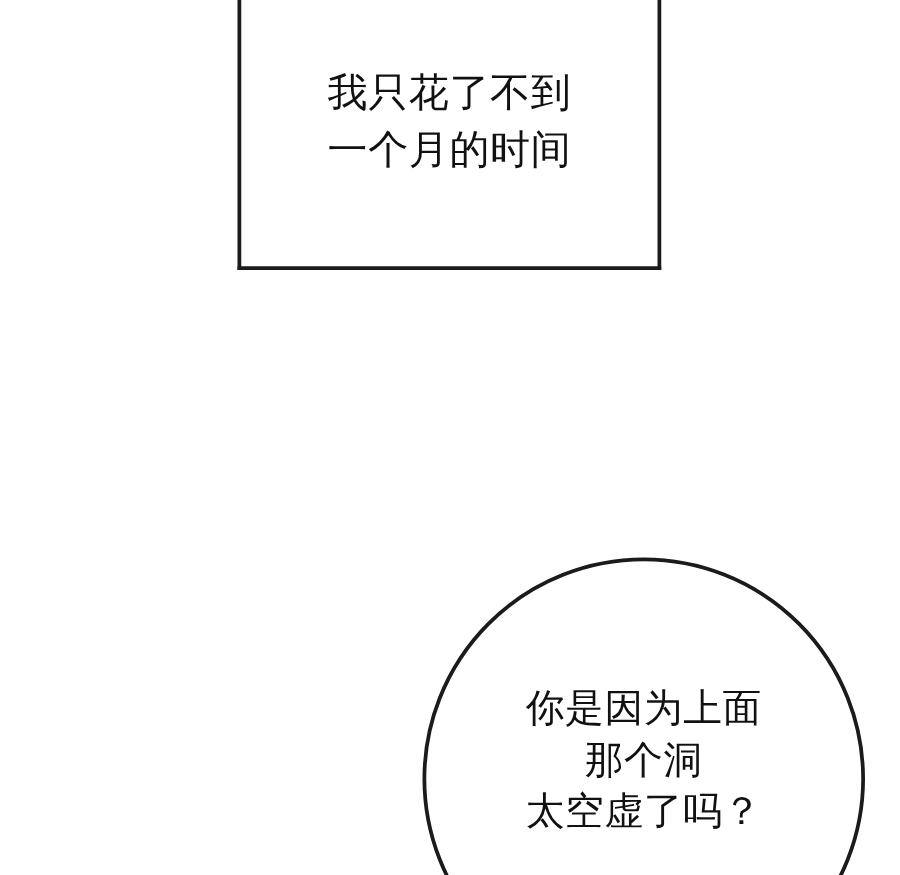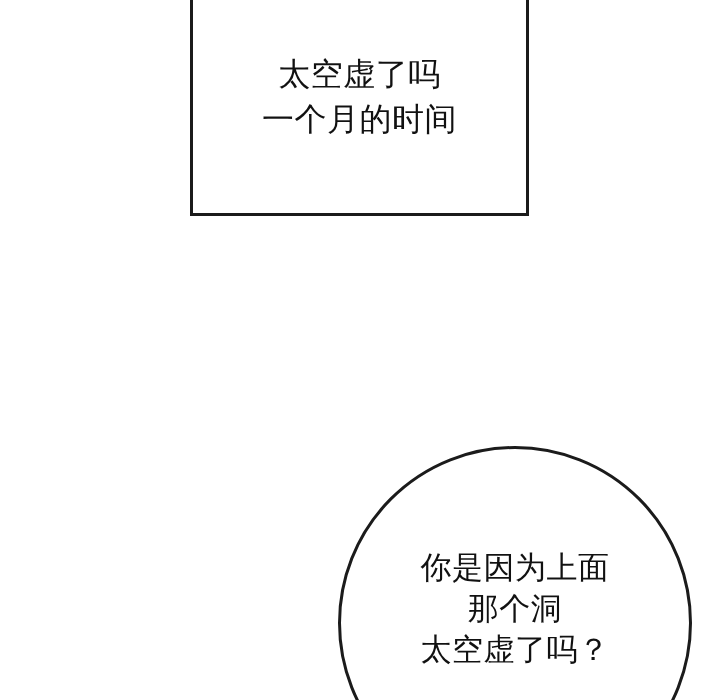--- a/index.html
+++ b/index.html
@@ -75,21 +75,21 @@
     font-weight: 400;
     white-space: pre-line;
   }
 </style>
 </head>
 <body>
 
 <div id="panel">
 
   <div class="rect-bubble">
-    <div class="bubble-text">太空虚了吗
+    <div class="bubble-text">我只花了不到
 一个月的时间</div>
   </div>
 
   <div class="circle-bubble">
     <div class="bubble-text">你是因为上面
 那个洞
 太空虚了吗？</div>
   </div>
 
 </div>

